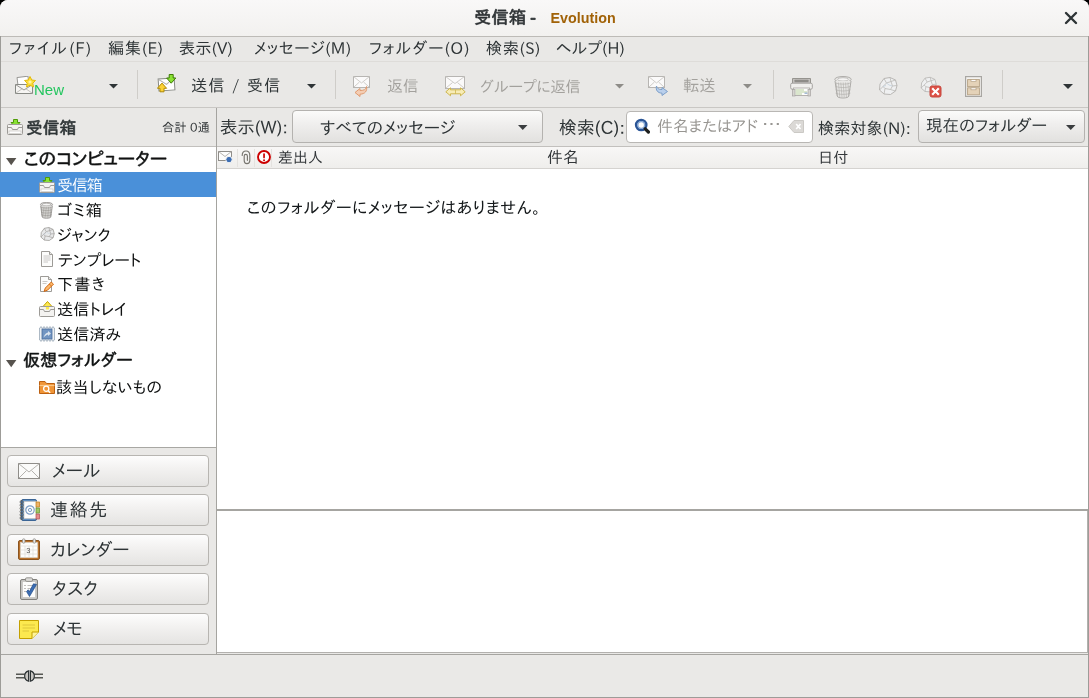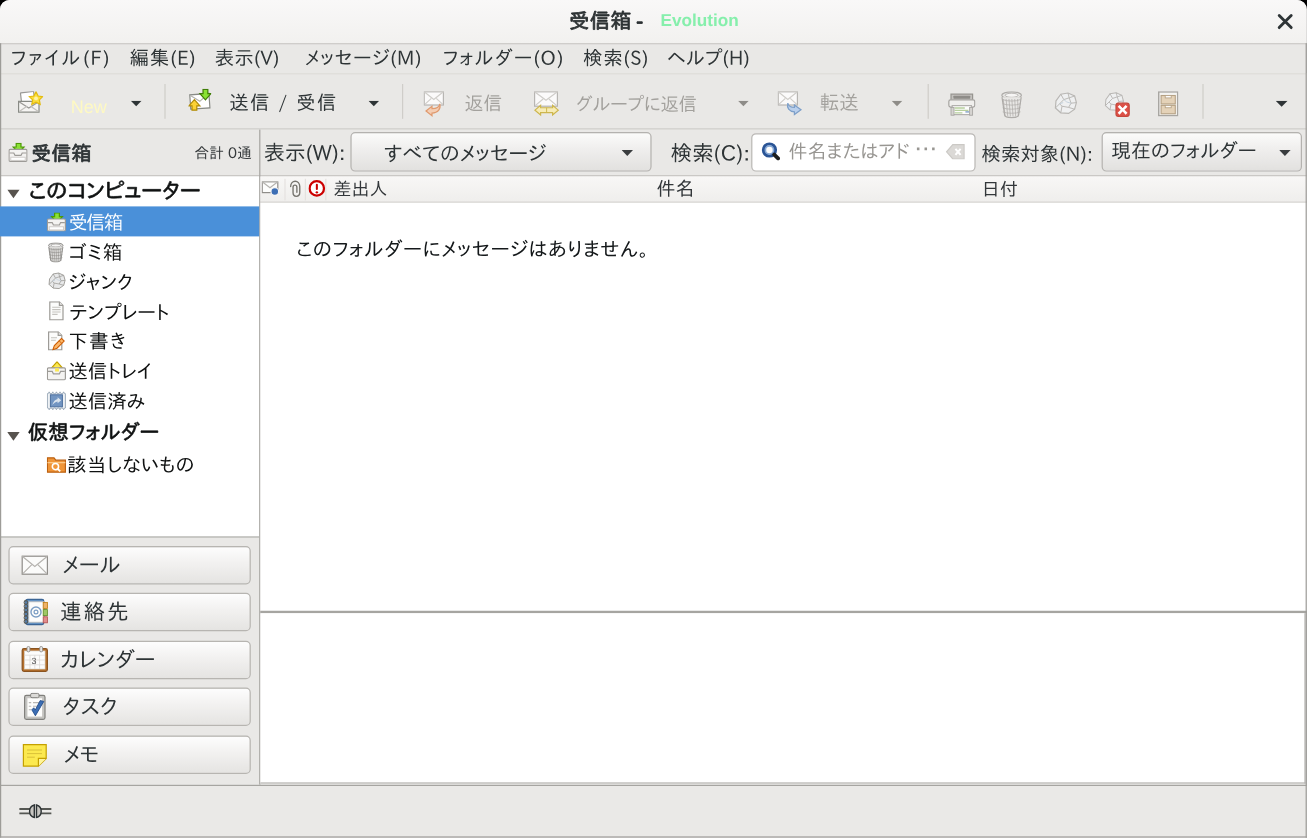--- a/index.html
+++ b/index.html
@@ -23,21 +23,21 @@
       <use href="#i53d7" x="0"></use>
       <use href="#i4fe1" x="2048"></use>
       <use href="#i7bb1" x="4096"></use>
     </g>
   </svg>
 <svg style="position:absolute;left:529.9px;top:4.5px" width="9" height="24" viewBox="0 0 9 24">
     <g fill="#2c3133" stroke="#2c3133" stroke-width="96" transform="translate(0,19.04) scale(0.008301,-0.008301)">
       <use href="#i2d" x="0"></use>
     </g>
   </svg>
-<div style="position:absolute;left:550.5px;top:10.2px;font:bold 14.3px 'Liberation Sans',sans-serif;color:#86efac">Evolution</div>
+<div style="position:absolute;left:550.5px;top:10.2px;font:bold 14.3px 'Liberation Sans',sans-serif;color:#a16207">Evolution</div>
 <svg style="position:absolute;left:1064px;top:11px" width="14" height="14">
     <path d="M2 2 L12 12 M12 2 L2 12" stroke="#2e3436" stroke-width="2.4" stroke-linecap="round"></path>
   </svg>
 <svg style="position:absolute;left:9.4px;top:36.3px" width="84" height="23" viewBox="0 0 84 23">
     <g fill="#2e3436" transform="translate(0,18.03) scale(0.007861,-0.007861)">
       <use href="#i30d5" x="0"></use>
       <use href="#i30a1" x="1873"></use>
       <use href="#i30a4" x="3560"></use>
       <use href="#i30eb" x="5340"></use>
       <use href="#i28" x="7659"></use>
@@ -107,21 +107,21 @@
     </g>
   </svg>
 <svg style="position:absolute;left:14px;top:76px;" width="22" height="19" viewBox="0 0 22 19">
     <rect x="3.5" y="0.8" width="11" height="9.5" fill="#fff" stroke="#9a9996" rx="0.5" transform="rotate(-7 9 5)"></rect>
     <path d="M1.5 8.5 L18.5 8.5 L18.5 17.5 L1.5 17.5 Z" fill="#f6f5f3" stroke="#888a85"></path>
     <path d="M1.8 8.7 L10 14 L18.2 8.7" fill="none" stroke="#9a9996"></path>
     <path d="M2 17 L8.5 12.5 M18 17 L11.5 12.5" stroke="#c2c0bc" fill="none"></path>
     <path d="M16 0.5 L17.8 4 L21.5 4.5 L18.8 7.2 L19.5 11 L16 9.2 L12.5 11 L13.2 7.2 L10.5 4.5 L14.2 4 Z" fill="#fcde3c" stroke="#e3bb0e" stroke-width="1"></path>
     <circle cx="16" cy="6" r="1.6" fill="#fff3a8"></circle>
   </svg>
-<div style="position:absolute;left:59px;top:80.5px;font:15px 'Liberation Sans',sans-serif;color:#fef9c3">New</div>
+<div style="position:absolute;left:34px;top:80.5px;font:15px 'Liberation Sans',sans-serif;color:#22c55e">New</div>
 <svg style="position:absolute;left:108.5px;top:84.0px" width="10" height="6">
     <path d="M0 0 L9 0 L4.5 4.5 Z" fill="#2e3436"></path>
   </svg>
 <div style="position:absolute;left:136.5px;top:70px;width:1px;height:29px;background:#cfcdc9"></div>
 <svg style="position:absolute;left:157px;top:74px;" width="19" height="19" viewBox="0 0 19 19">
     <rect x="1.5" y="4.5" width="16" height="12" fill="#fff" stroke="#888a85" transform="rotate(-4 9 10)"></rect>
     <path d="M2 5 L9.5 10.5 L17 4.5" fill="none" stroke="#b5b3af" transform="rotate(-4 9 10)"></path>
     <path d="M12.2 0.5 L16.2 0.5 L16.2 4 L18.8 4 L14.2 9.2 L9.6 4 L12.2 4 Z" fill="#8ae234" stroke="#3f7d06" stroke-width="1"></path>
     <path d="M3 17.8 L7 17.8 L7 14.3 L9.6 14.3 L5 9.1 L0.4 14.3 L3 14.3 Z" fill="#fcd235" stroke="#b08b07" stroke-width="1"></path>
   </svg>

